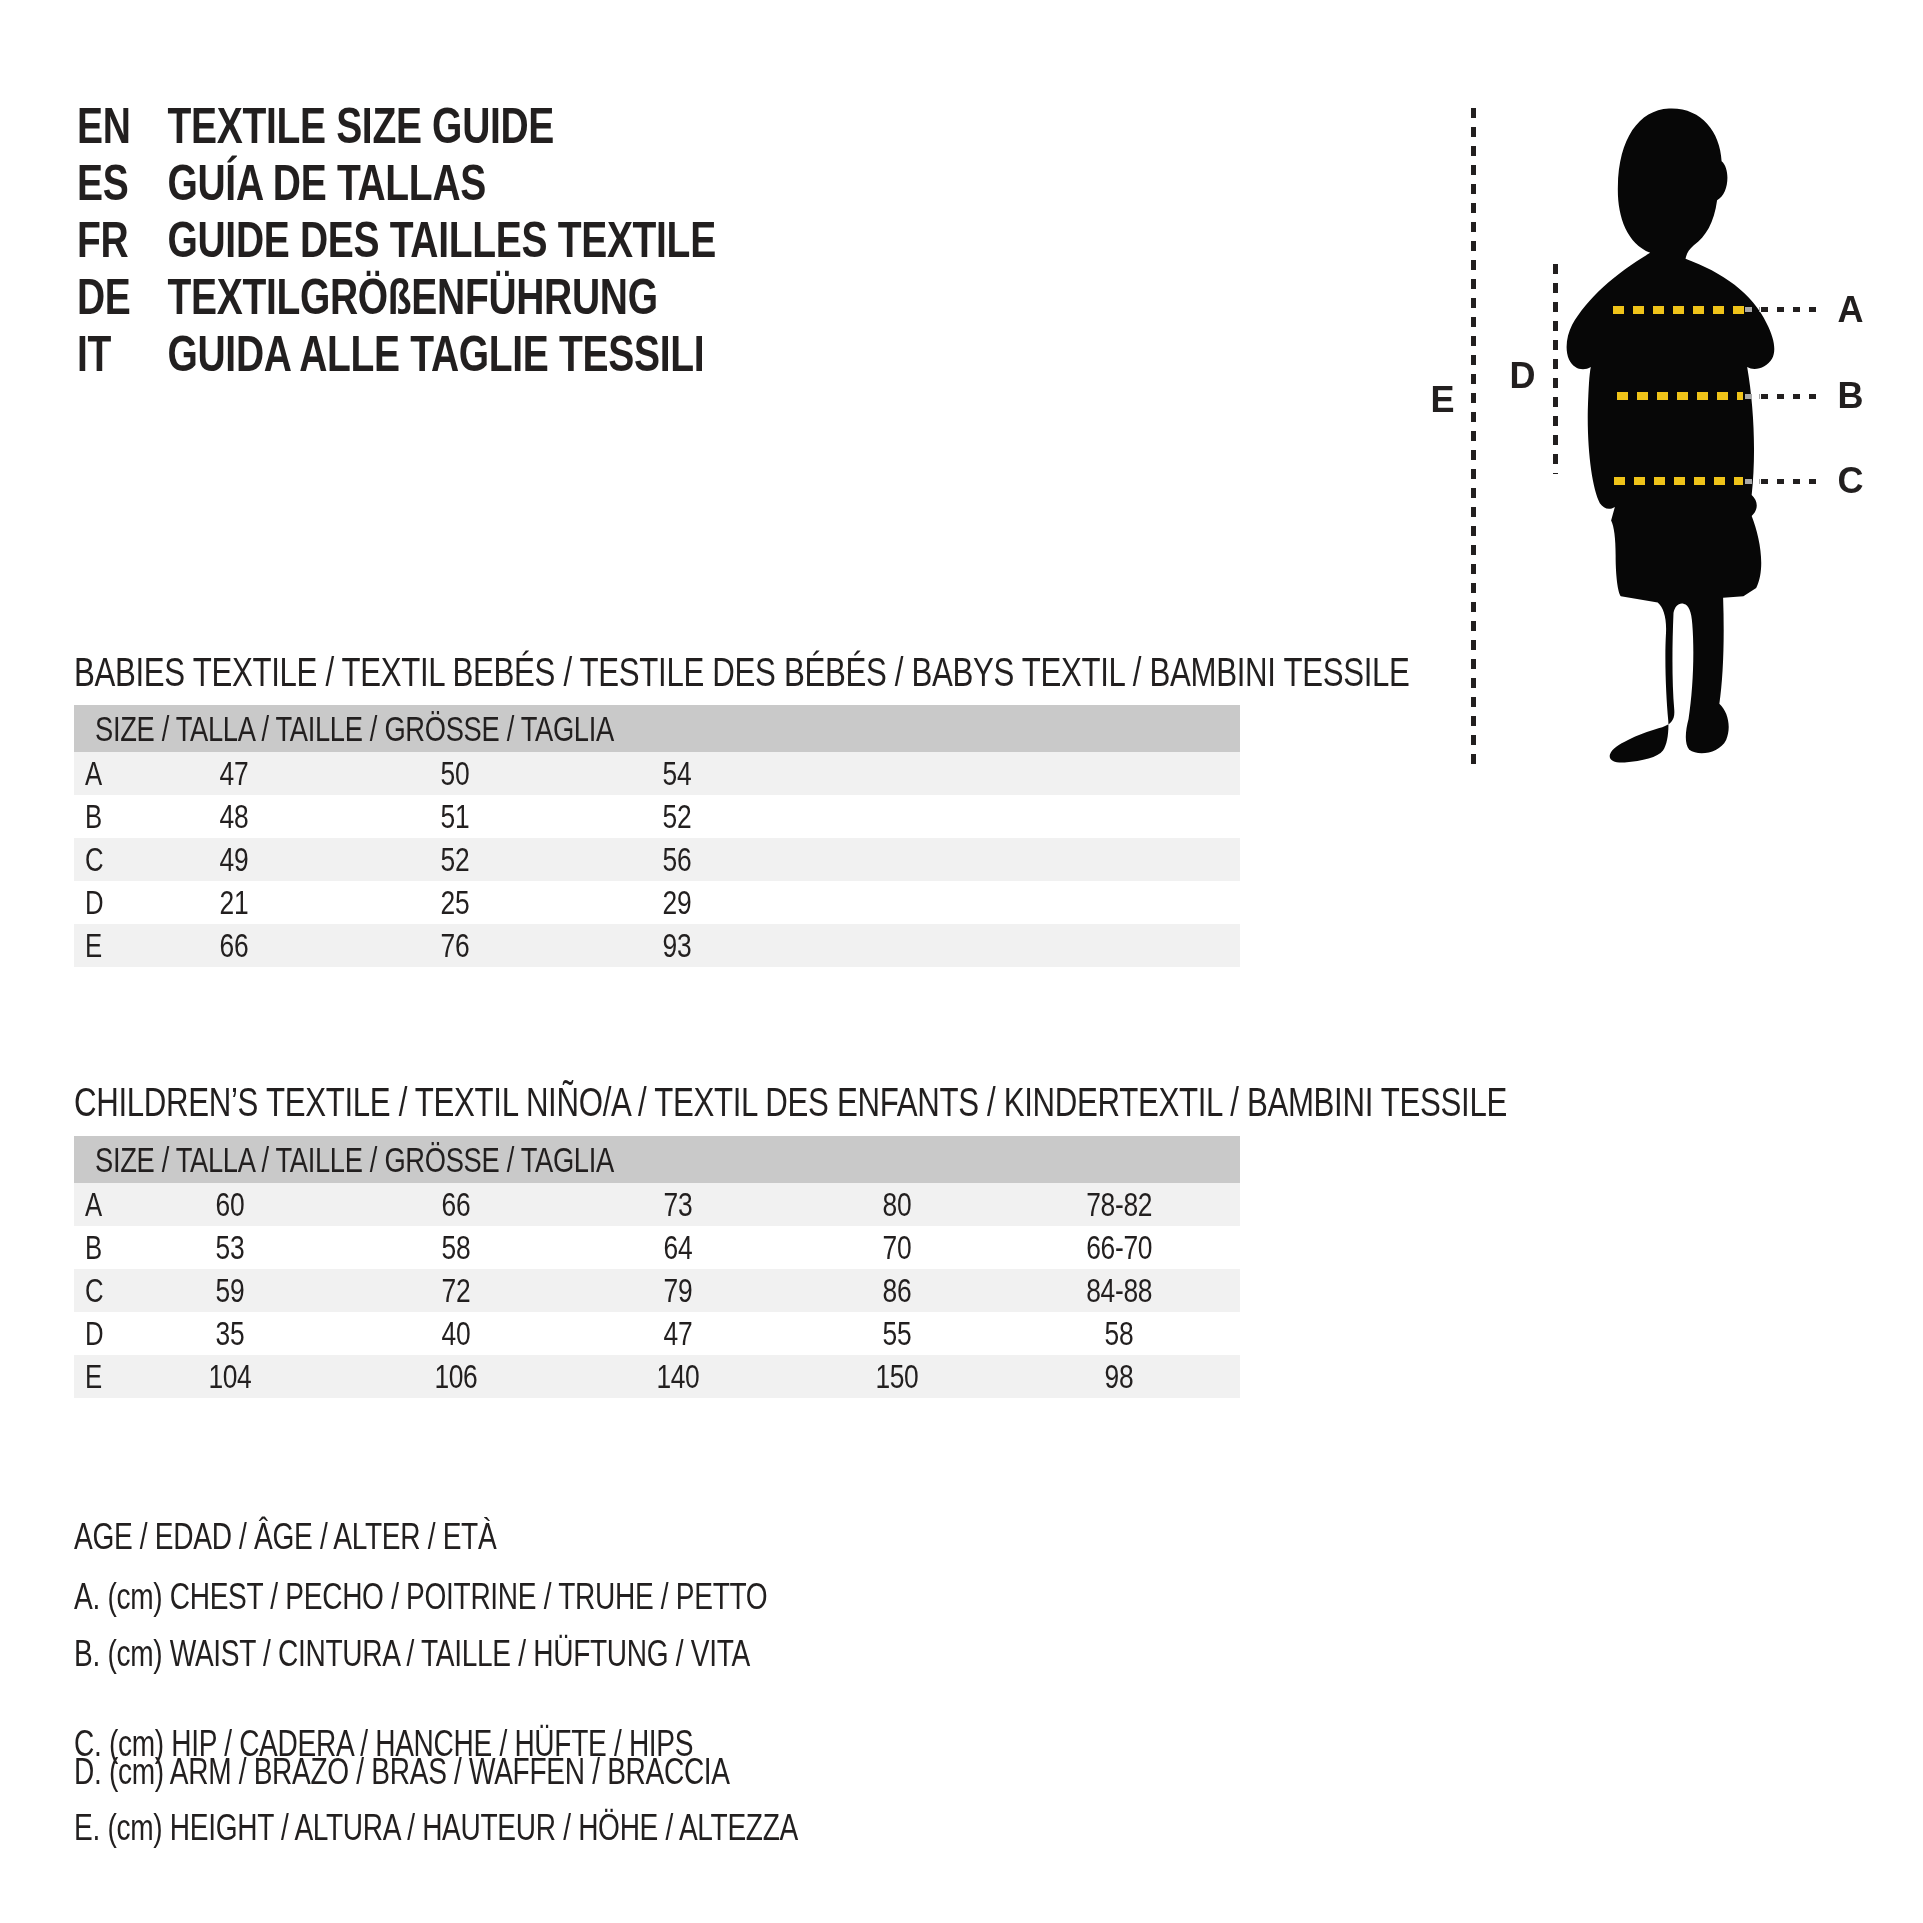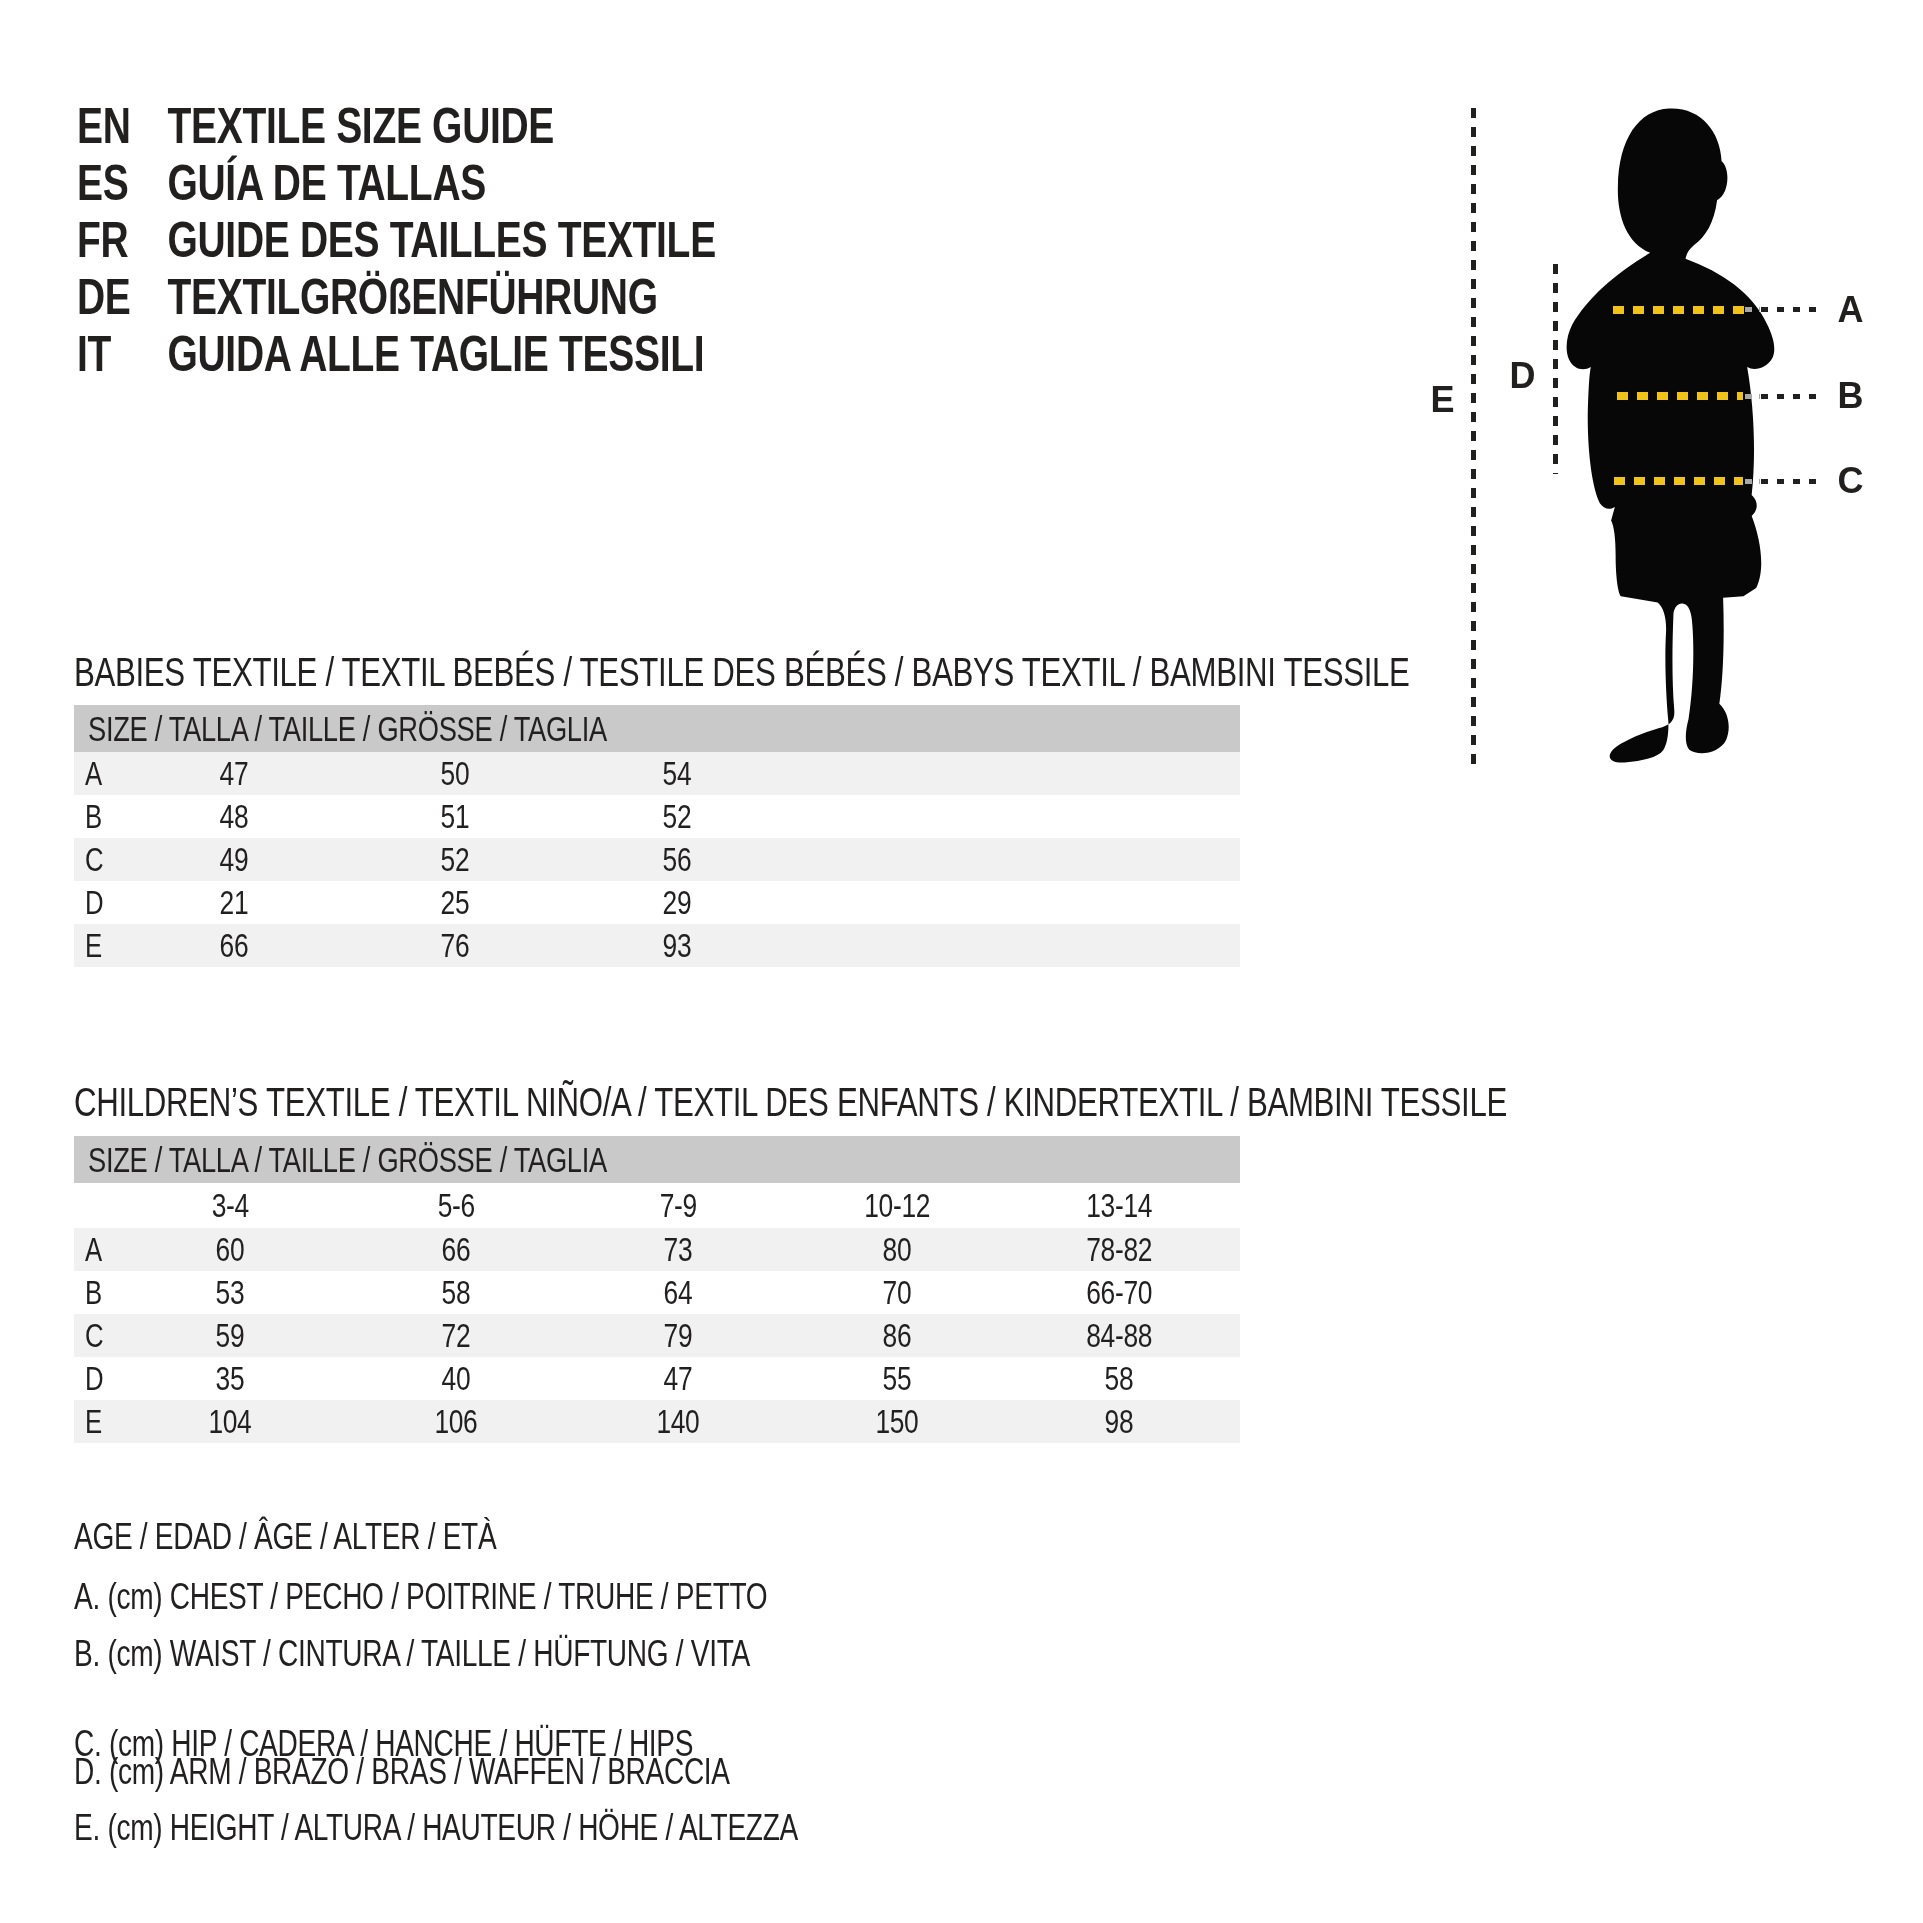--- a/index.html
+++ b/index.html
@@ -20,21 +20,21 @@
 
   
   .lang-row{position:absolute;left:77px;height:57px;line-height:57px;font-size:50px;font-weight:700;}
   .lang-code{display:inline-block;width:116px;}
 
   
   .section-title{position:absolute;left:74px;height:42px;line-height:42px;font-size:40px;font-weight:400;}
 
   
   .tbl{position:absolute;left:74px;width:1166px;}
-  .size-bar{position:relative;height:47px;line-height:47px;background:var(--header-bar);font-size:35px;padding-left:14px;box-sizing:border-box;}
+  .size-bar{position:relative;height:47px;line-height:47px;background:var(--header-bar);font-size:35px;padding-left:21px;box-sizing:border-box;}
   .col-head{position:relative;height:45px;font-size:33px;}
   .trow{position:relative;height:43px;font-size:33px;}
   .trow.stripe{background:var(--stripe);}
   .rlabel{position:absolute;left:10.5px;top:0;height:100%;display:flex;align-items:center;}
   .cell{position:absolute;top:0;height:100%;display:flex;align-items:center;justify-content:center;}
   .bw{width:225px;} .b0{left:47px;} .b1{left:268px;} .b2{left:490px;}
   .cw{width:210px;} .k0{left:51px;} .k1{left:277px;} .k2{left:499px;} .k3{left:718px;} .k4{left:940px;}
 
   
   .legend-row{position:absolute;left:74px;height:39px;line-height:39px;font-size:36px;font-weight:500;}
@@ -202,37 +202,20 @@
       <div class="cell bw b2">
           <span class="cxc">93</span>
         </div>
     </div>
   </div>
 
   <div class="section-title" style="top:1081px;"><span class="cx">CHILDREN’S TEXTILE / TEXTIL NIÑO/A / TEXTIL DES ENFANTS / KINDERTEXTIL / BAMBINI TESSILE</span></div>
 
   <div class="tbl" style="top:1136px;">
     <div class="size-bar"><span class="cx">SIZE / TALLA / TAILLE / GRÖSSE / TAGLIA</span></div>
-    <div class="col-head">
-      <div class="cell cw k0">
-          <span class="cxc">3-4</span>
-        </div>
-      <div class="cell cw k1">
-          <span class="cxc">5-6</span>
-        </div>
-      <div class="cell cw k2">
-          <span class="cxc">7-9</span>
-        </div>
-      <div class="cell cw k3">
-          <span class="cxc">10-12</span>
-        </div>
-      <div class="cell cw k4">
-          <span class="cxc">13-14</span>
-        </div>
-    </div>
     <div class="trow stripe">
       <div class="rlabel">
           <span class="cx">A</span>
         </div>
       <div class="cell cw k0">
           <span class="cxc">60</span>
         </div>
       <div class="cell cw k1">
           <span class="cxc">66</span>
         </div>

